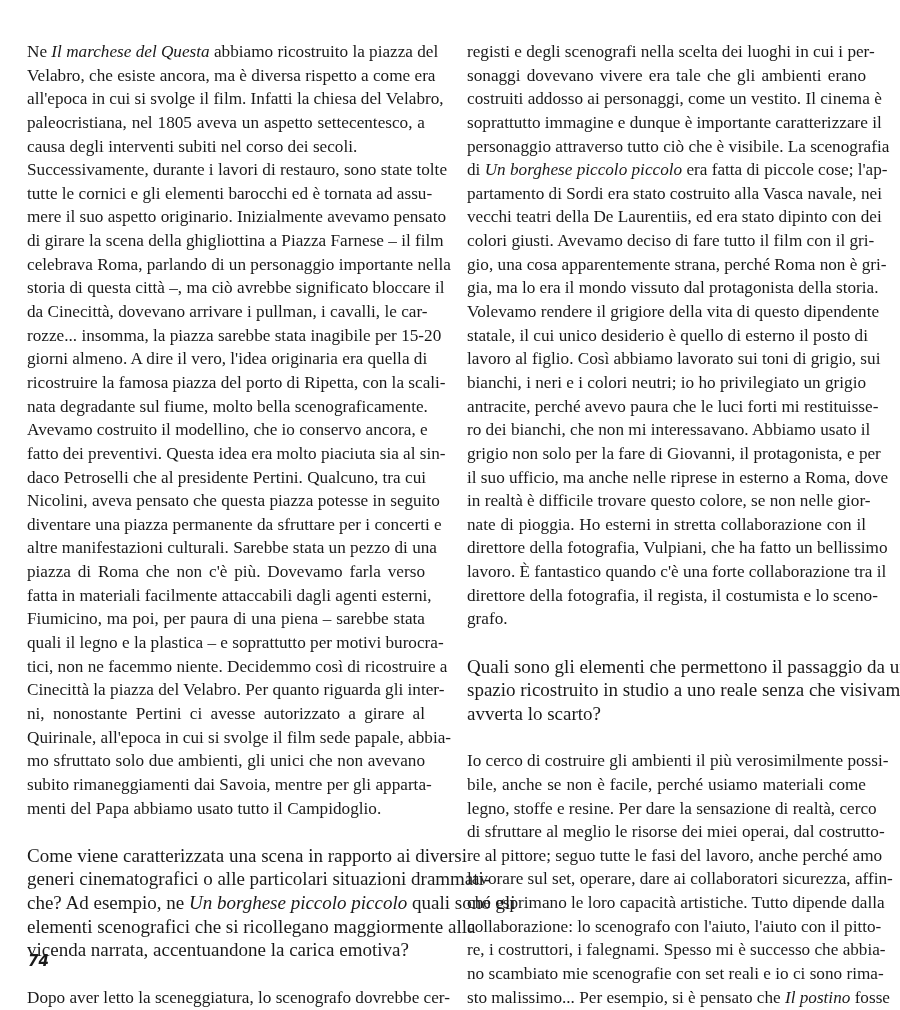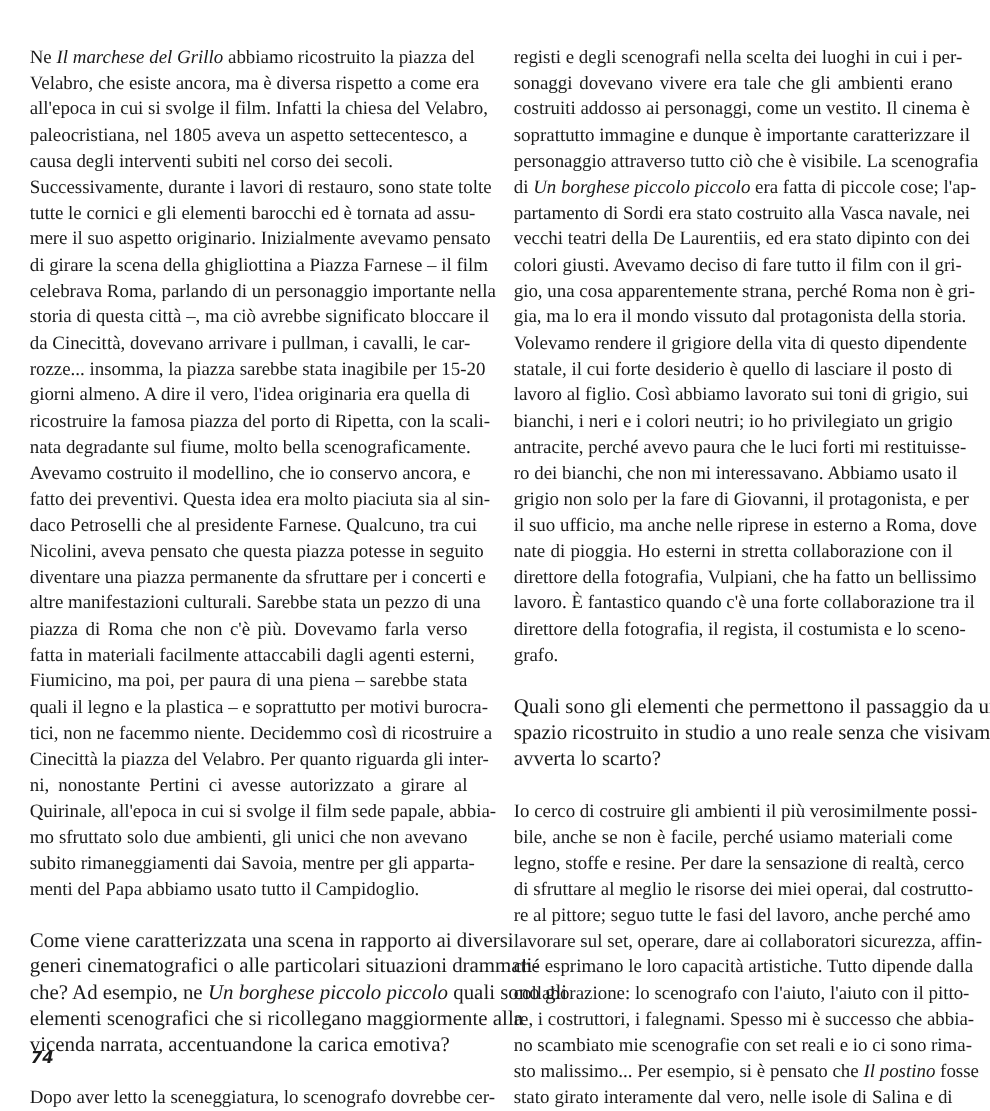--- a/index.html
+++ b/index.html
@@ -29,41 +29,41 @@
     position: absolute; left: 28px; top: 952px;
     font-family: "DejaVu Sans", "Liberation Sans", sans-serif;
     font-style: italic; font-weight: bold; font-size: 15px; color: #1a1a1a;
   }
 </style>
 </head>
 <body>
 
 <div class="col col-left">
   <div class="para">
-      <div class="line">Ne <i>Il marchese del Grillo</i> abbiamo ricostruito la piazza del</div>
+      <div class="line">Ne <i>Il marchese del Questa</i> abbiamo ricostruito la piazza del</div>
       <div class="line">Velabro, che esiste ancora, ma è diversa rispetto a come era</div>
       <div class="line">all'epoca in cui si svolge il film. Infatti la chiesa del Velabro,</div>
       <div class="line">paleocristiana, nel 1805 aveva un aspetto settecentesco, a</div>
       <div class="line last">causa degli interventi subiti nel corso dei secoli.</div>
     </div>
   <div class="para">
       <div class="line">Successivamente, durante i lavori di restauro, sono state tolte</div>
       <div class="line">tutte le cornici e gli elementi barocchi ed è tornata ad assu-</div>
       <div class="line">mere il suo aspetto originario. Inizialmente avevamo pensato</div>
       <div class="line">di girare la scena della ghigliottina a Piazza Farnese – il film</div>
       <div class="line">celebrava Roma, parlando di un personaggio importante nella</div>
       <div class="line">storia di questa città –, ma ciò avrebbe significato bloccare il</div>
       <div class="line">da Cinecittà, dovevano arrivare i pullman, i cavalli, le car-</div>
       <div class="line">rozze... insomma, la piazza sarebbe stata inagibile per 15-20</div>
       <div class="line">giorni almeno. A dire il vero, l'idea originaria era quella di</div>
       <div class="line">ricostruire la famosa piazza del porto di Ripetta, con la scali-</div>
       <div class="line">nata degradante sul fiume, molto bella scenograficamente.</div>
       <div class="line">Avevamo costruito il modellino, che io conservo ancora, e</div>
       <div class="line">fatto dei preventivi. Questa idea era molto piaciuta sia al sin-</div>
-      <div class="line">daco Petroselli che al presidente Farnese. Qualcuno, tra cui</div>
+      <div class="line">daco Petroselli che al presidente Pertini. Qualcuno, tra cui</div>
       <div class="line">Nicolini, aveva pensato che questa piazza potesse in seguito</div>
       <div class="line">diventare una piazza permanente da sfruttare per i concerti e</div>
       <div class="line">altre manifestazioni culturali. Sarebbe stata un pezzo di una</div>
       <div class="line">piazza di Roma che non c'è più. Dovevamo farla verso</div>
       <div class="line">fatta in materiali facilmente attaccabili dagli agenti esterni,</div>
       <div class="line">Fiumicino, ma poi, per paura di una piena – sarebbe stata</div>
       <div class="line">quali il legno e la plastica – e soprattutto per motivi burocra-</div>
       <div class="line">tici, non ne facemmo niente. Decidemmo così di ricostruire a</div>
       <div class="line">Cinecittà la piazza del Velabro. Per quanto riguarda gli inter-</div>
       <div class="line">ni, nonostante Pertini ci avesse autorizzato a girare al</div>
@@ -93,27 +93,28 @@
       <div class="line">costruiti addosso ai personaggi, come un vestito. Il cinema è</div>
       <div class="line">soprattutto immagine e dunque è importante caratterizzare il</div>
       <div class="line">personaggio attraverso tutto ciò che è visibile. La scenografia</div>
       <div class="line">di <i>Un borghese piccolo piccolo</i> era fatta di piccole cose; l'ap-</div>
       <div class="line">partamento di Sordi era stato costruito alla Vasca navale, nei</div>
       <div class="line">vecchi teatri della De Laurentiis, ed era stato dipinto con dei</div>
       <div class="line">colori giusti. Avevamo deciso di fare tutto il film con il gri-</div>
       <div class="line">gio, una cosa apparentemente strana, perché Roma non è gri-</div>
       <div class="line">gia, ma lo era il mondo vissuto dal protagonista della storia.</div>
       <div class="line">Volevamo rendere il grigiore della vita di questo dipendente</div>
-      <div class="line">statale, il cui forte desiderio è quello di lasciare il posto di</div>
+      <div class="line">statale, il cui unico desiderio è quello di esterno il posto di</div>
       <div class="line">lavoro al figlio. Così abbiamo lavorato sui toni di grigio, sui</div>
       <div class="line">bianchi, i neri e i colori neutri; io ho privilegiato un grigio</div>
       <div class="line">antracite, perché avevo paura che le luci forti mi restituisse-</div>
       <div class="line">ro dei bianchi, che non mi interessavano. Abbiamo usato il</div>
       <div class="line">grigio non solo per la fare di Giovanni, il protagonista, e per</div>
       <div class="line">il suo ufficio, ma anche nelle riprese in esterno a Roma, dove</div>
+      <div class="line">in realtà è difficile trovare questo colore, se non nelle gior-</div>
       <div class="line">nate di pioggia. Ho esterni in stretta collaborazione con il</div>
       <div class="line">direttore della fotografia, Vulpiani, che ha fatto un bellissimo</div>
       <div class="line">lavoro. È fantastico quando c'è una forte collaborazione tra il</div>
       <div class="line">direttore della fotografia, il regista, il costumista e lo sceno-</div>
       <div class="line last">grafo.</div>
     </div>
   <div class="gap"></div>
   <div class="para q">
       <div class="line">Quali sono gli elementi che permettono il passaggio da uno</div>
       <div class="line">spazio ricostruito in studio a uno reale senza che visivamente si</div>

